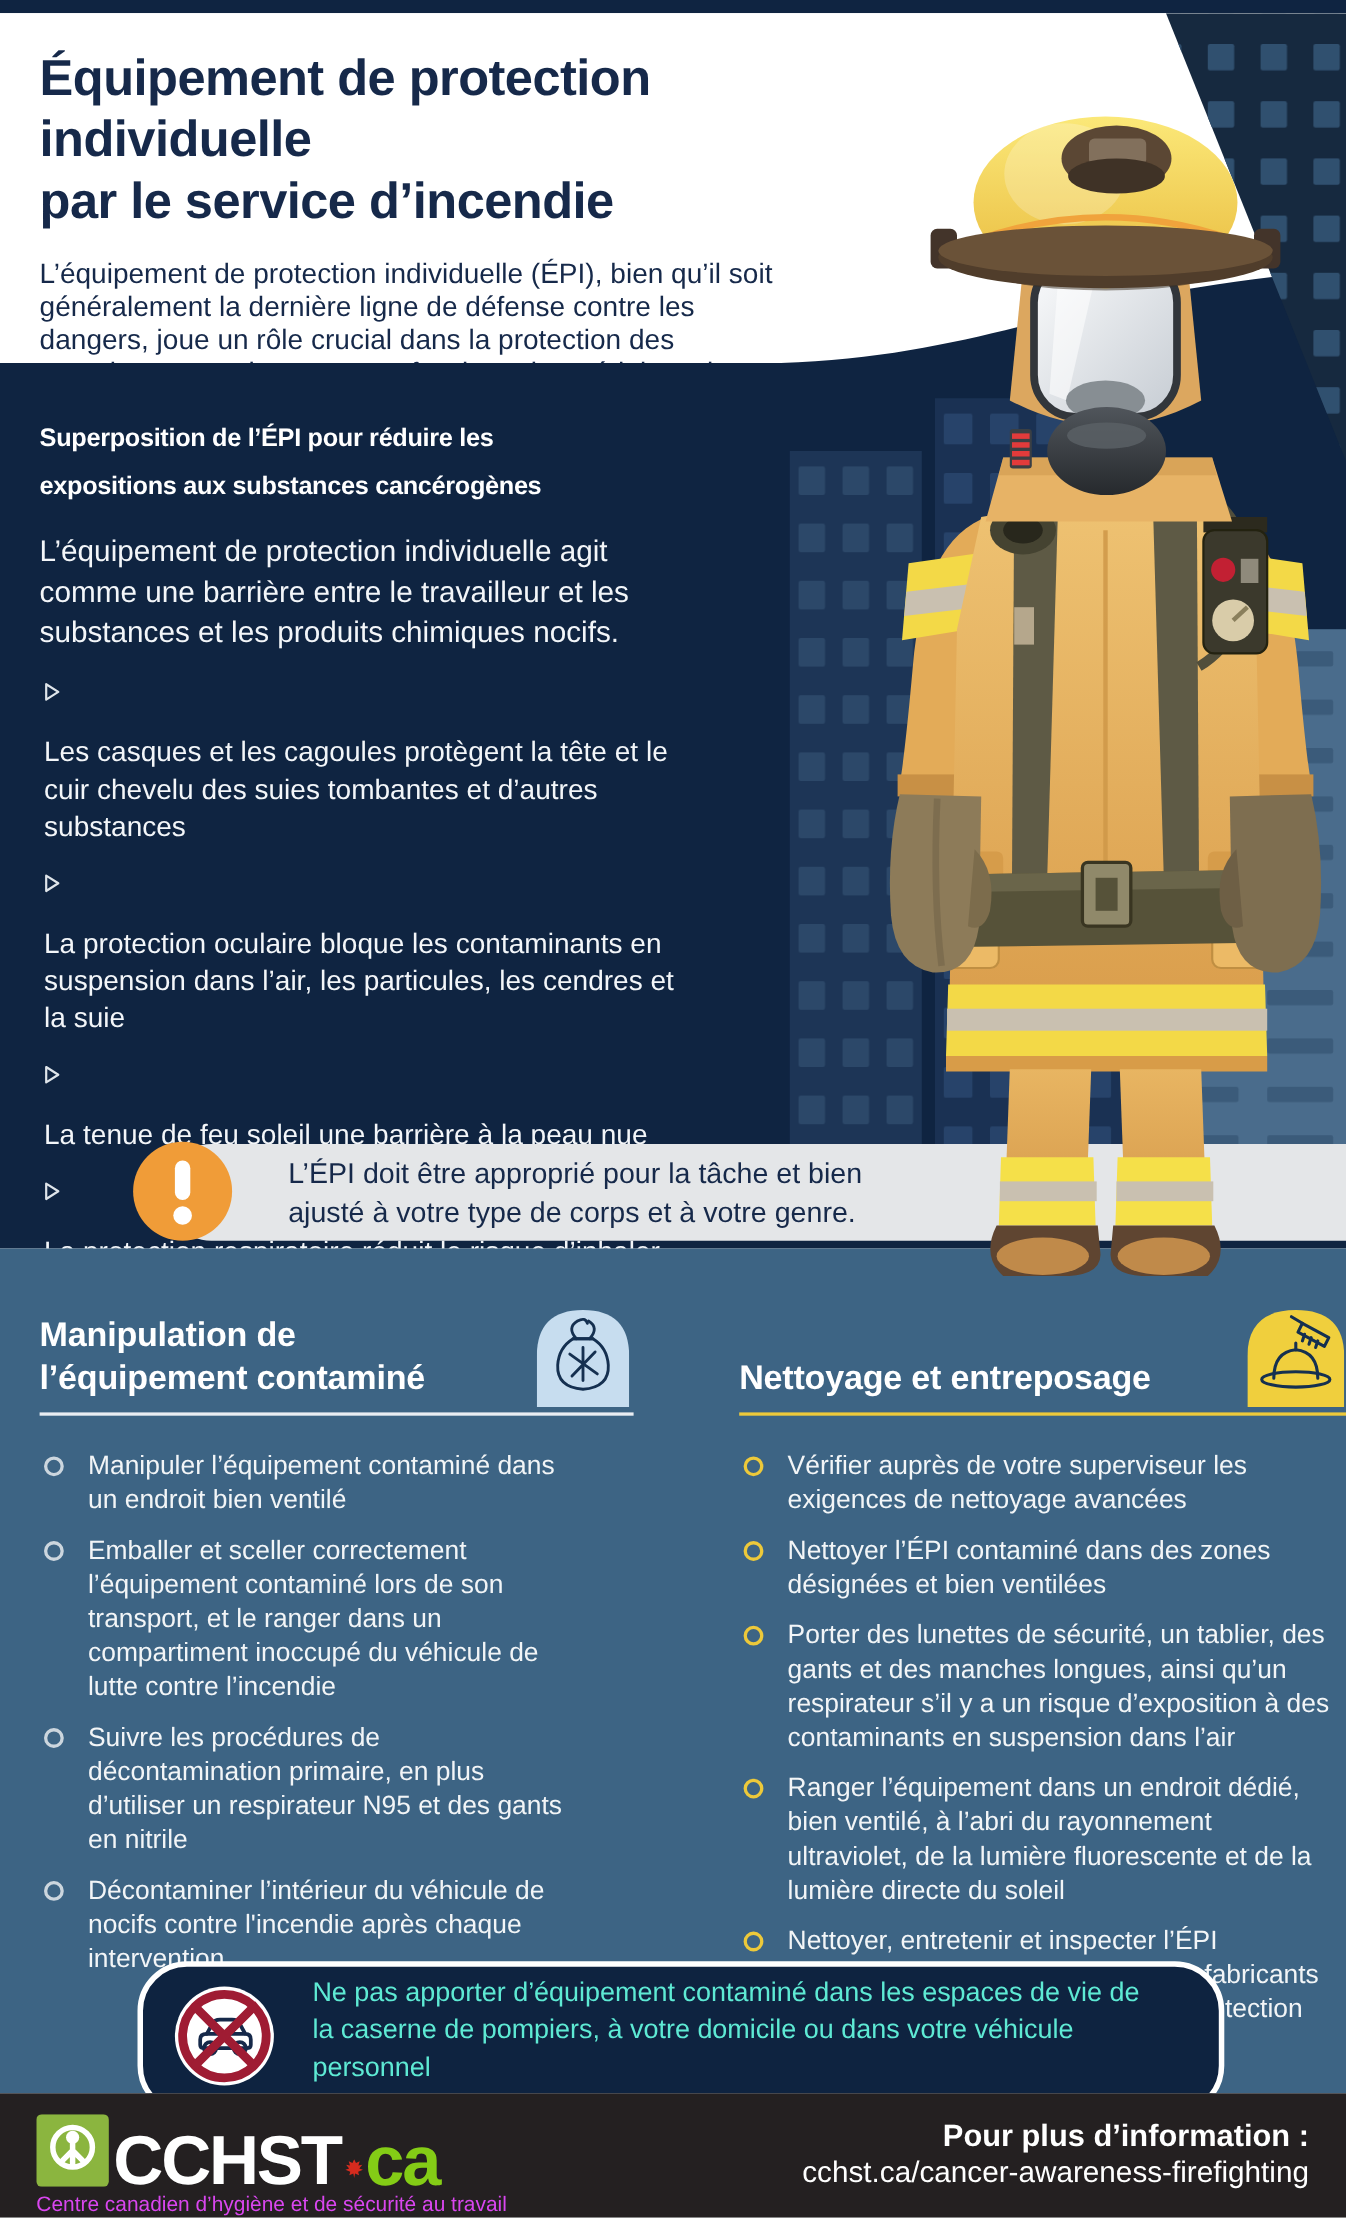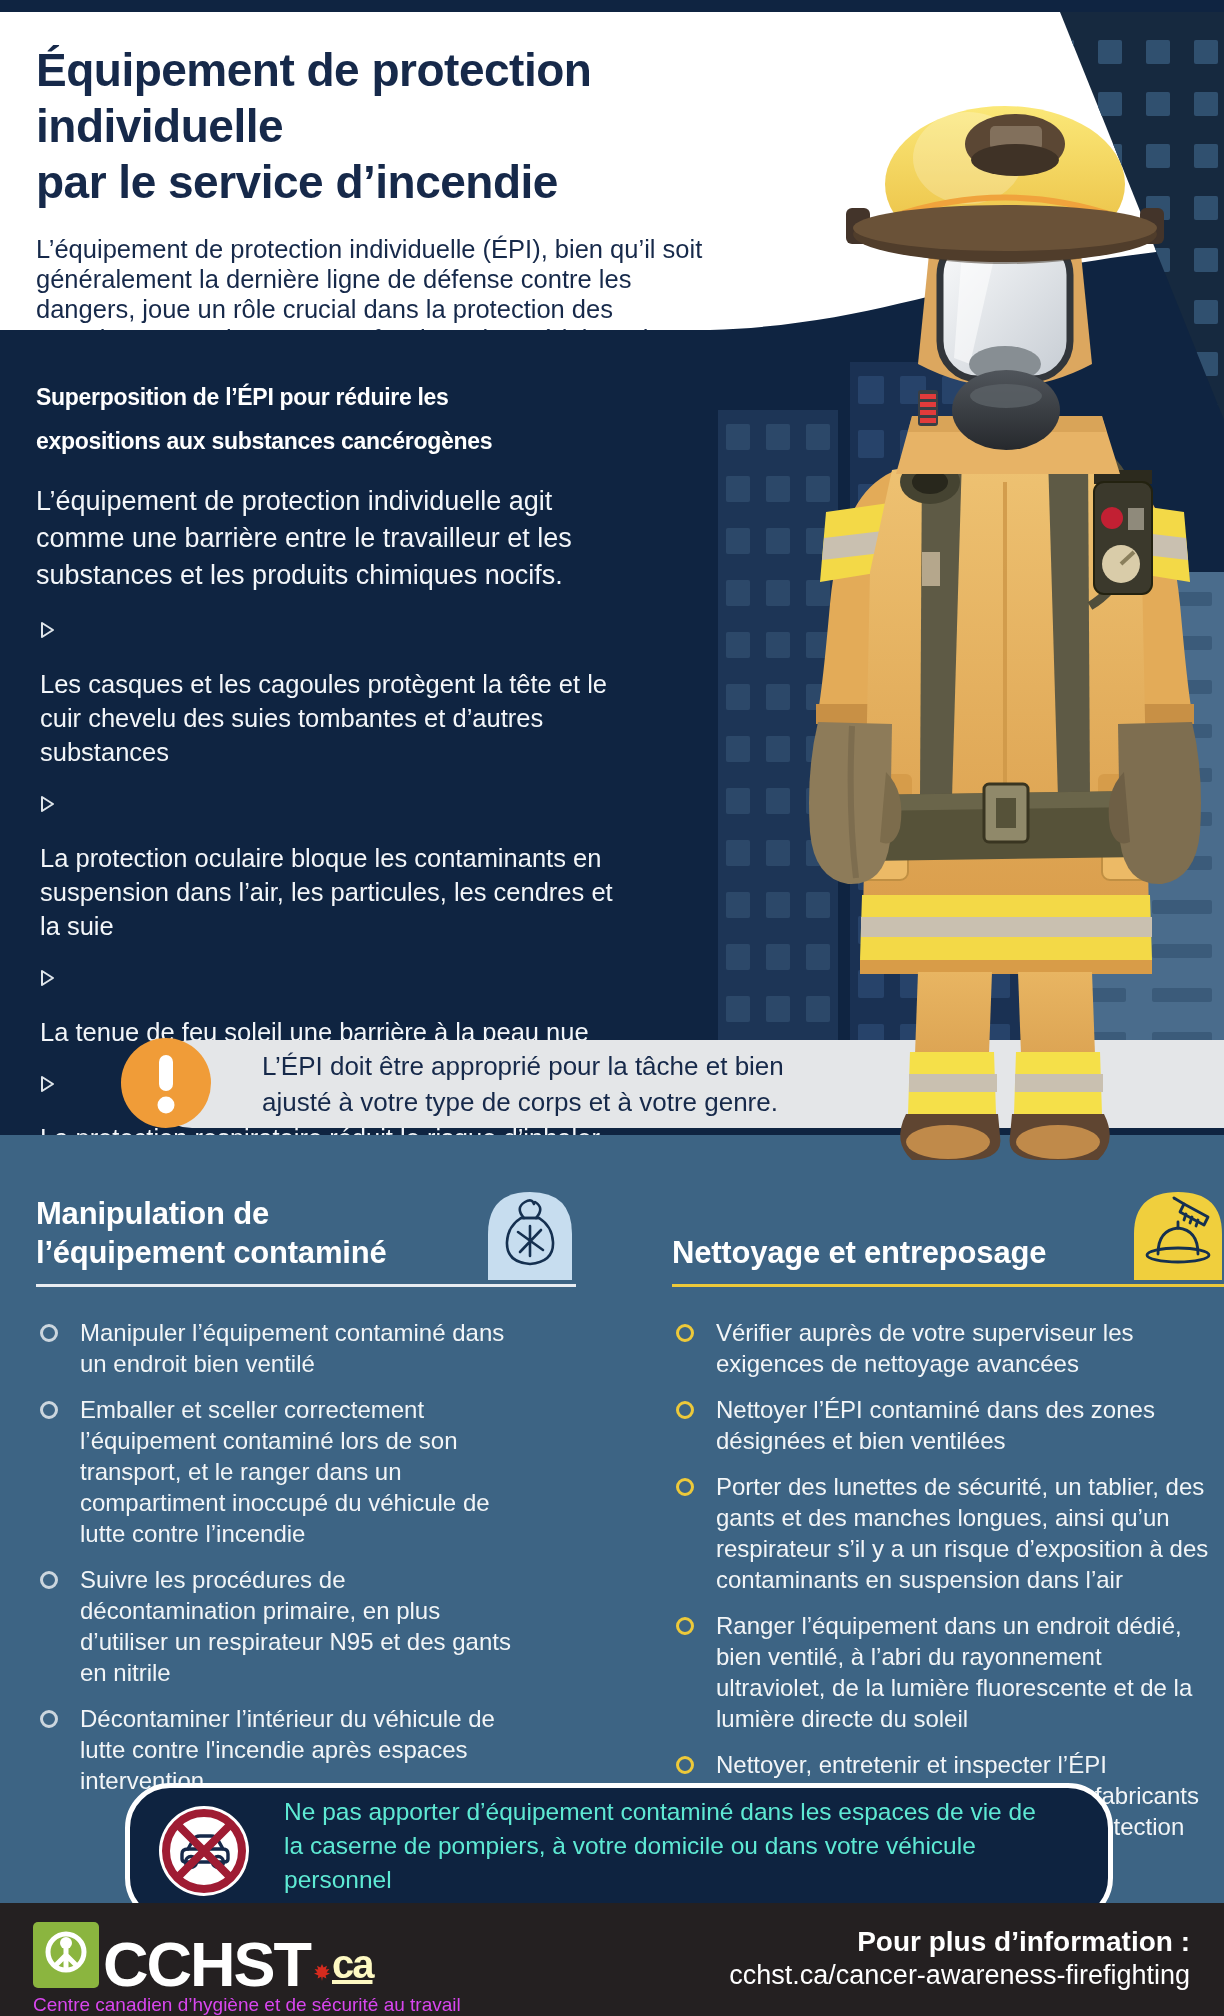--- a/index.html
+++ b/index.html
@@ -47,21 +47,21 @@
   .nobox .nicon{margin-left:28px;flex:0 0 92px;}
   .nobox .ntext{margin-left:34px;margin-top:-14px;font-size:24.5px;line-height:34px;font-weight:400;
                 color:#5eead4;max-width:770px;}
   
   .footer{position:relative;height:113px;background:#242021;color:#ffffff;}
   .logo-block{position:absolute;left:33px;top:19px;}
   .logo-row{display:flex;align-items:flex-end;}
   .logo-emblem{width:66px;height:66px;}
   .logo-text{font-size:63px;font-weight:700;line-height:48px;letter-spacing:-2px;color:#ffffff;margin-left:4px;}
   .logo-leaf{margin:0 1px 2px 3px;}
-  .logo-suffix{font-size:40px;font-weight:700;line-height:48px;letter-spacing:-2px;color:#fef9c3;text-decoration:underline;}
+  .logo-suffix{font-size:64px;font-weight:700;line-height:48px;letter-spacing:-2px;color:#84cc16;}
   .tagline{margin-top:6px;font-size:19px;color:#d946ef;}
   .info-block{position:absolute;right:34px;top:24px;text-align:right;}
   .info-label{font-size:28px;font-weight:700;line-height:30px;color:#ffffff;}
   .info-url{font-size:27px;line-height:36px;color:#ffffff;}
   
   .illu{position:absolute;left:600px;top:12px;width:624px;height:1152px;z-index:5;pointer-events:none;}
 </style>
 </head>
 <body>
 
@@ -159,21 +159,21 @@
         <li>
             <span class="ring ring-blue"></span>
             <span>Emballer et sceller correctement l’équipement contaminé lors de son transport, et le ranger dans un compartiment inoccupé du véhicule de lutte contre l’incendie</span>
           </li>
         <li>
             <span class="ring ring-blue"></span>
             <span>Suivre les procédures de décontamination primaire, en plus d’utiliser un respirateur N95 et des gants en nitrile</span>
           </li>
         <li>
             <span class="ring ring-blue"></span>
-            <span>Décontaminer l’intérieur du véhicule de lutte contre l'incendie après espaces intervention</span>
+            <span>Décontaminer l’intérieur du véhicule de nocifs contre l'incendie après chaque intervention</span>
           </li>
       </ul>
     </div>
 
     <div class="col col-right">
       <div class="col-head ul-yellow">
         <span class="hl">Nettoyage et entreposage</span>
         <span class="arch-icon">
           <svg width="88" height="88" viewBox="0 0 88 88">
             <path d="M0,88 L0,42 Q0,0 44,0 Q88,0 88,42 L88,88 Z" fill="#f0cf3d"></path>

